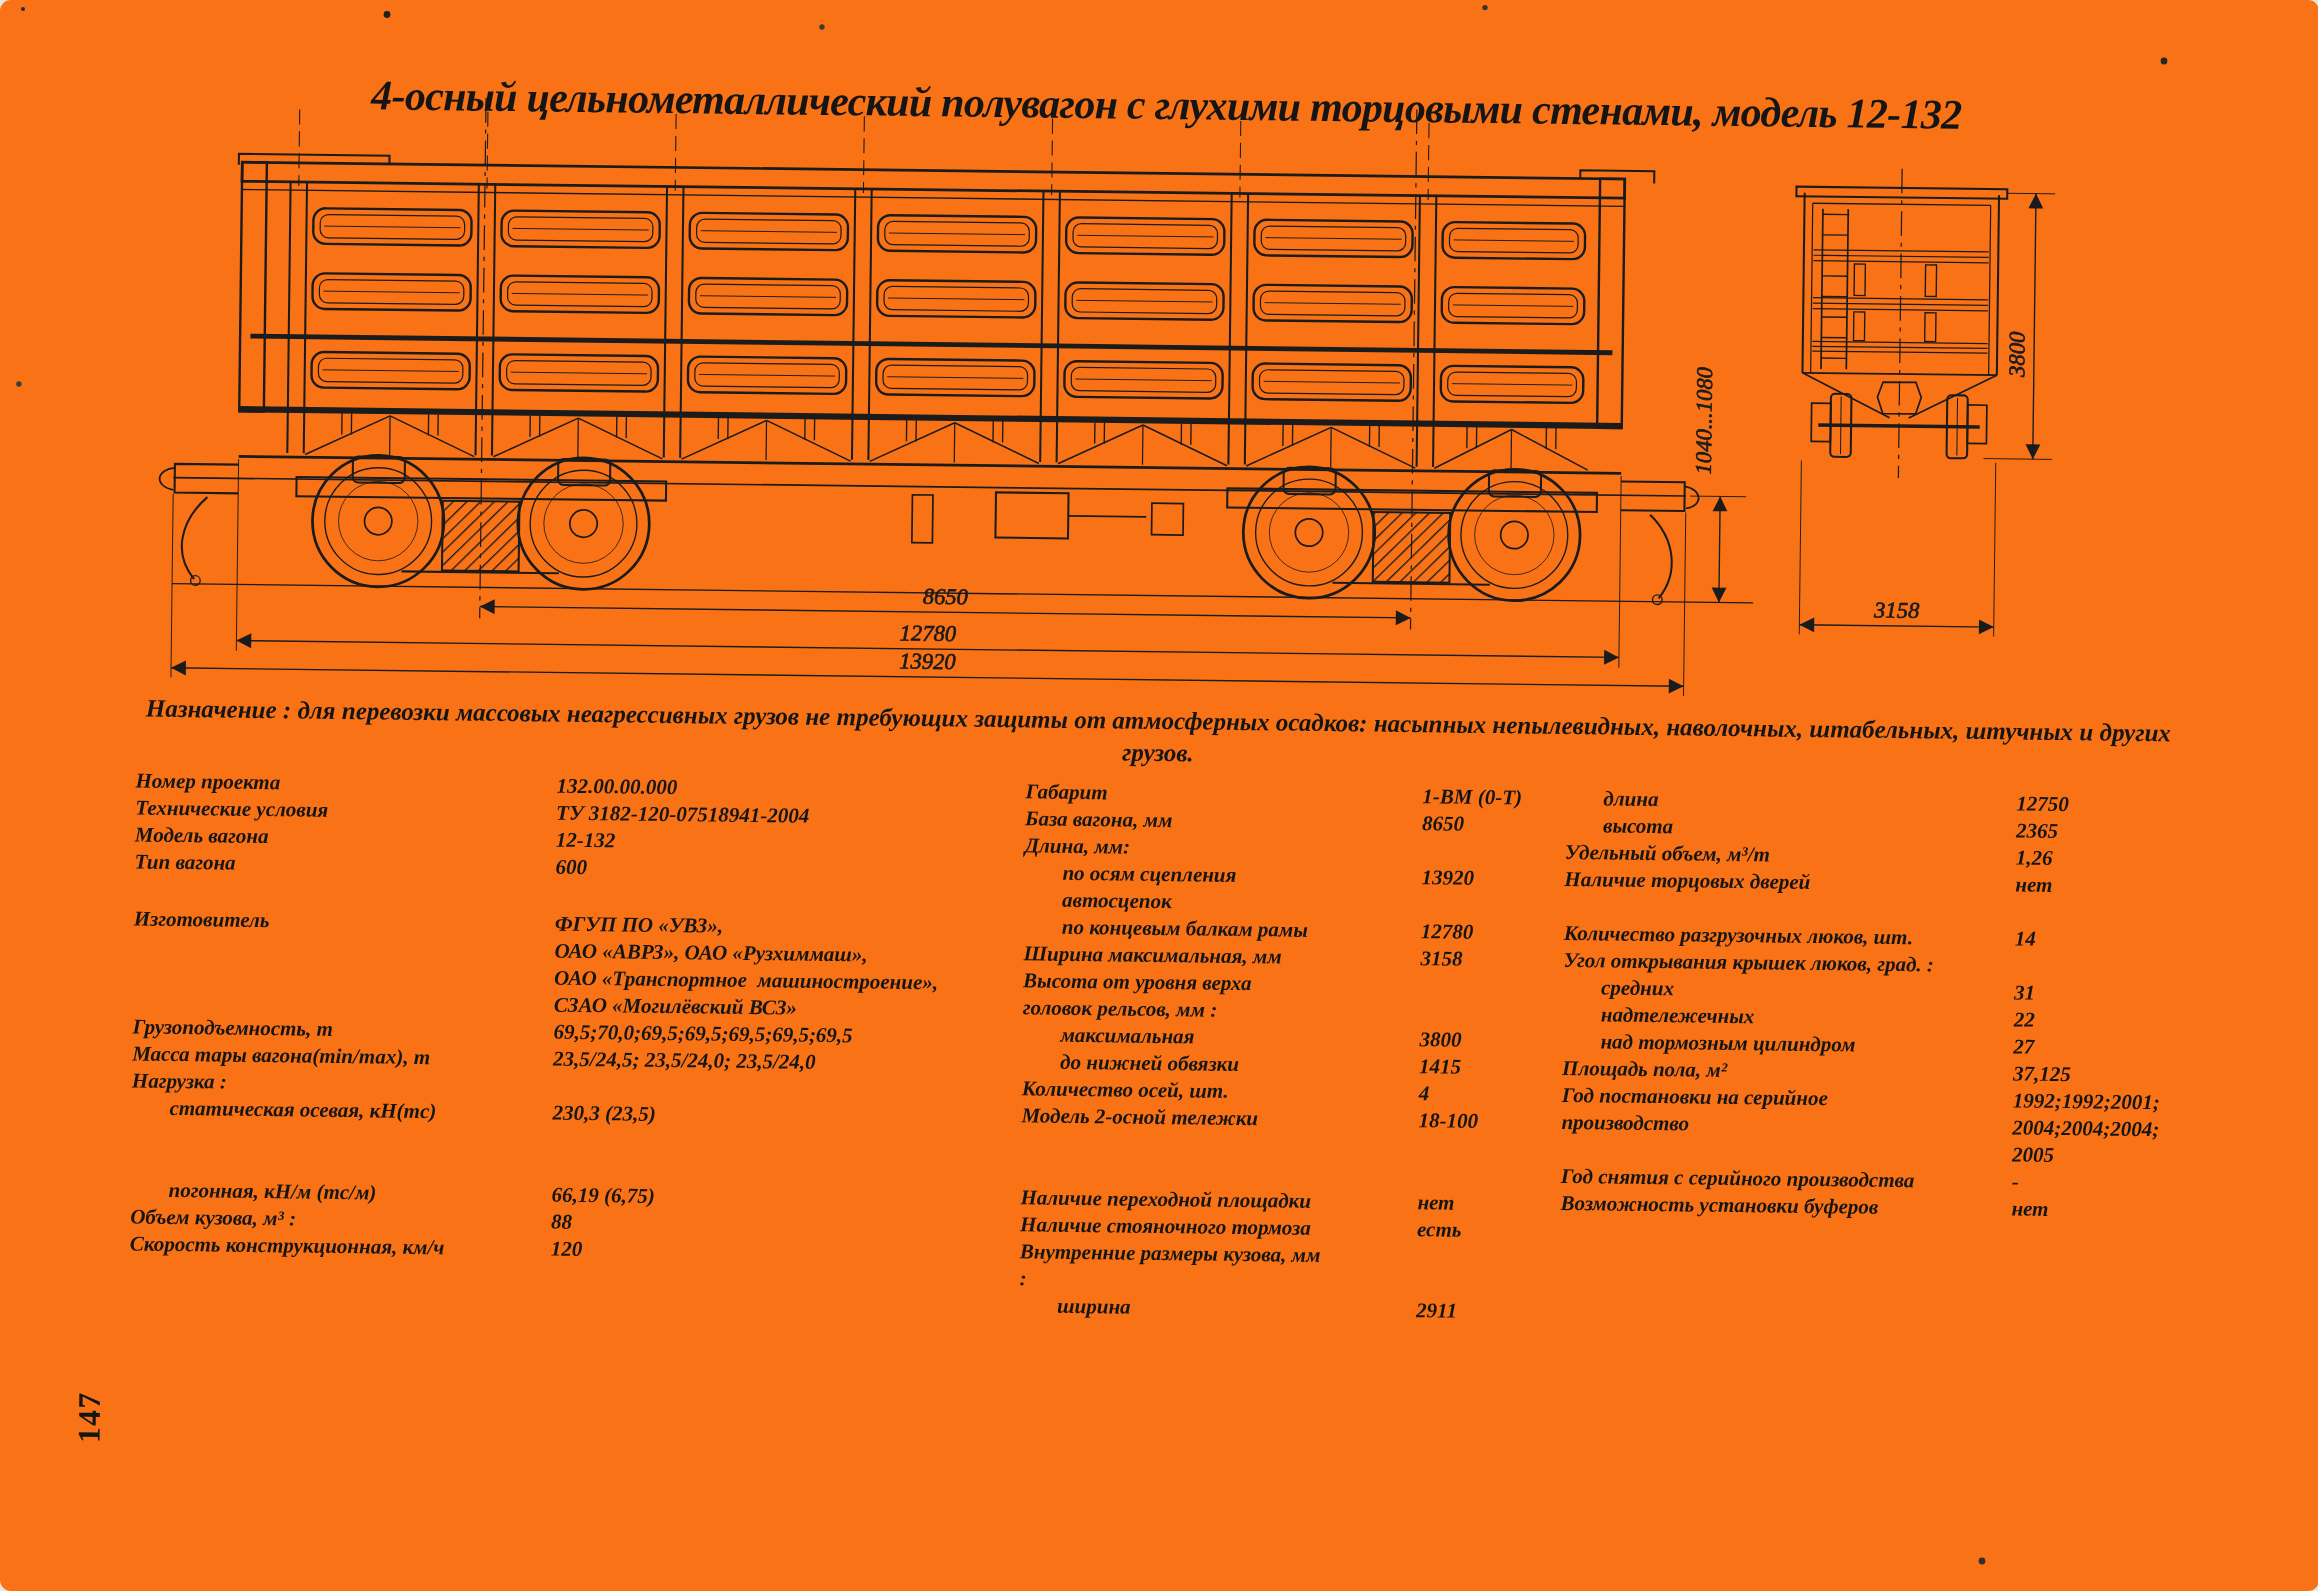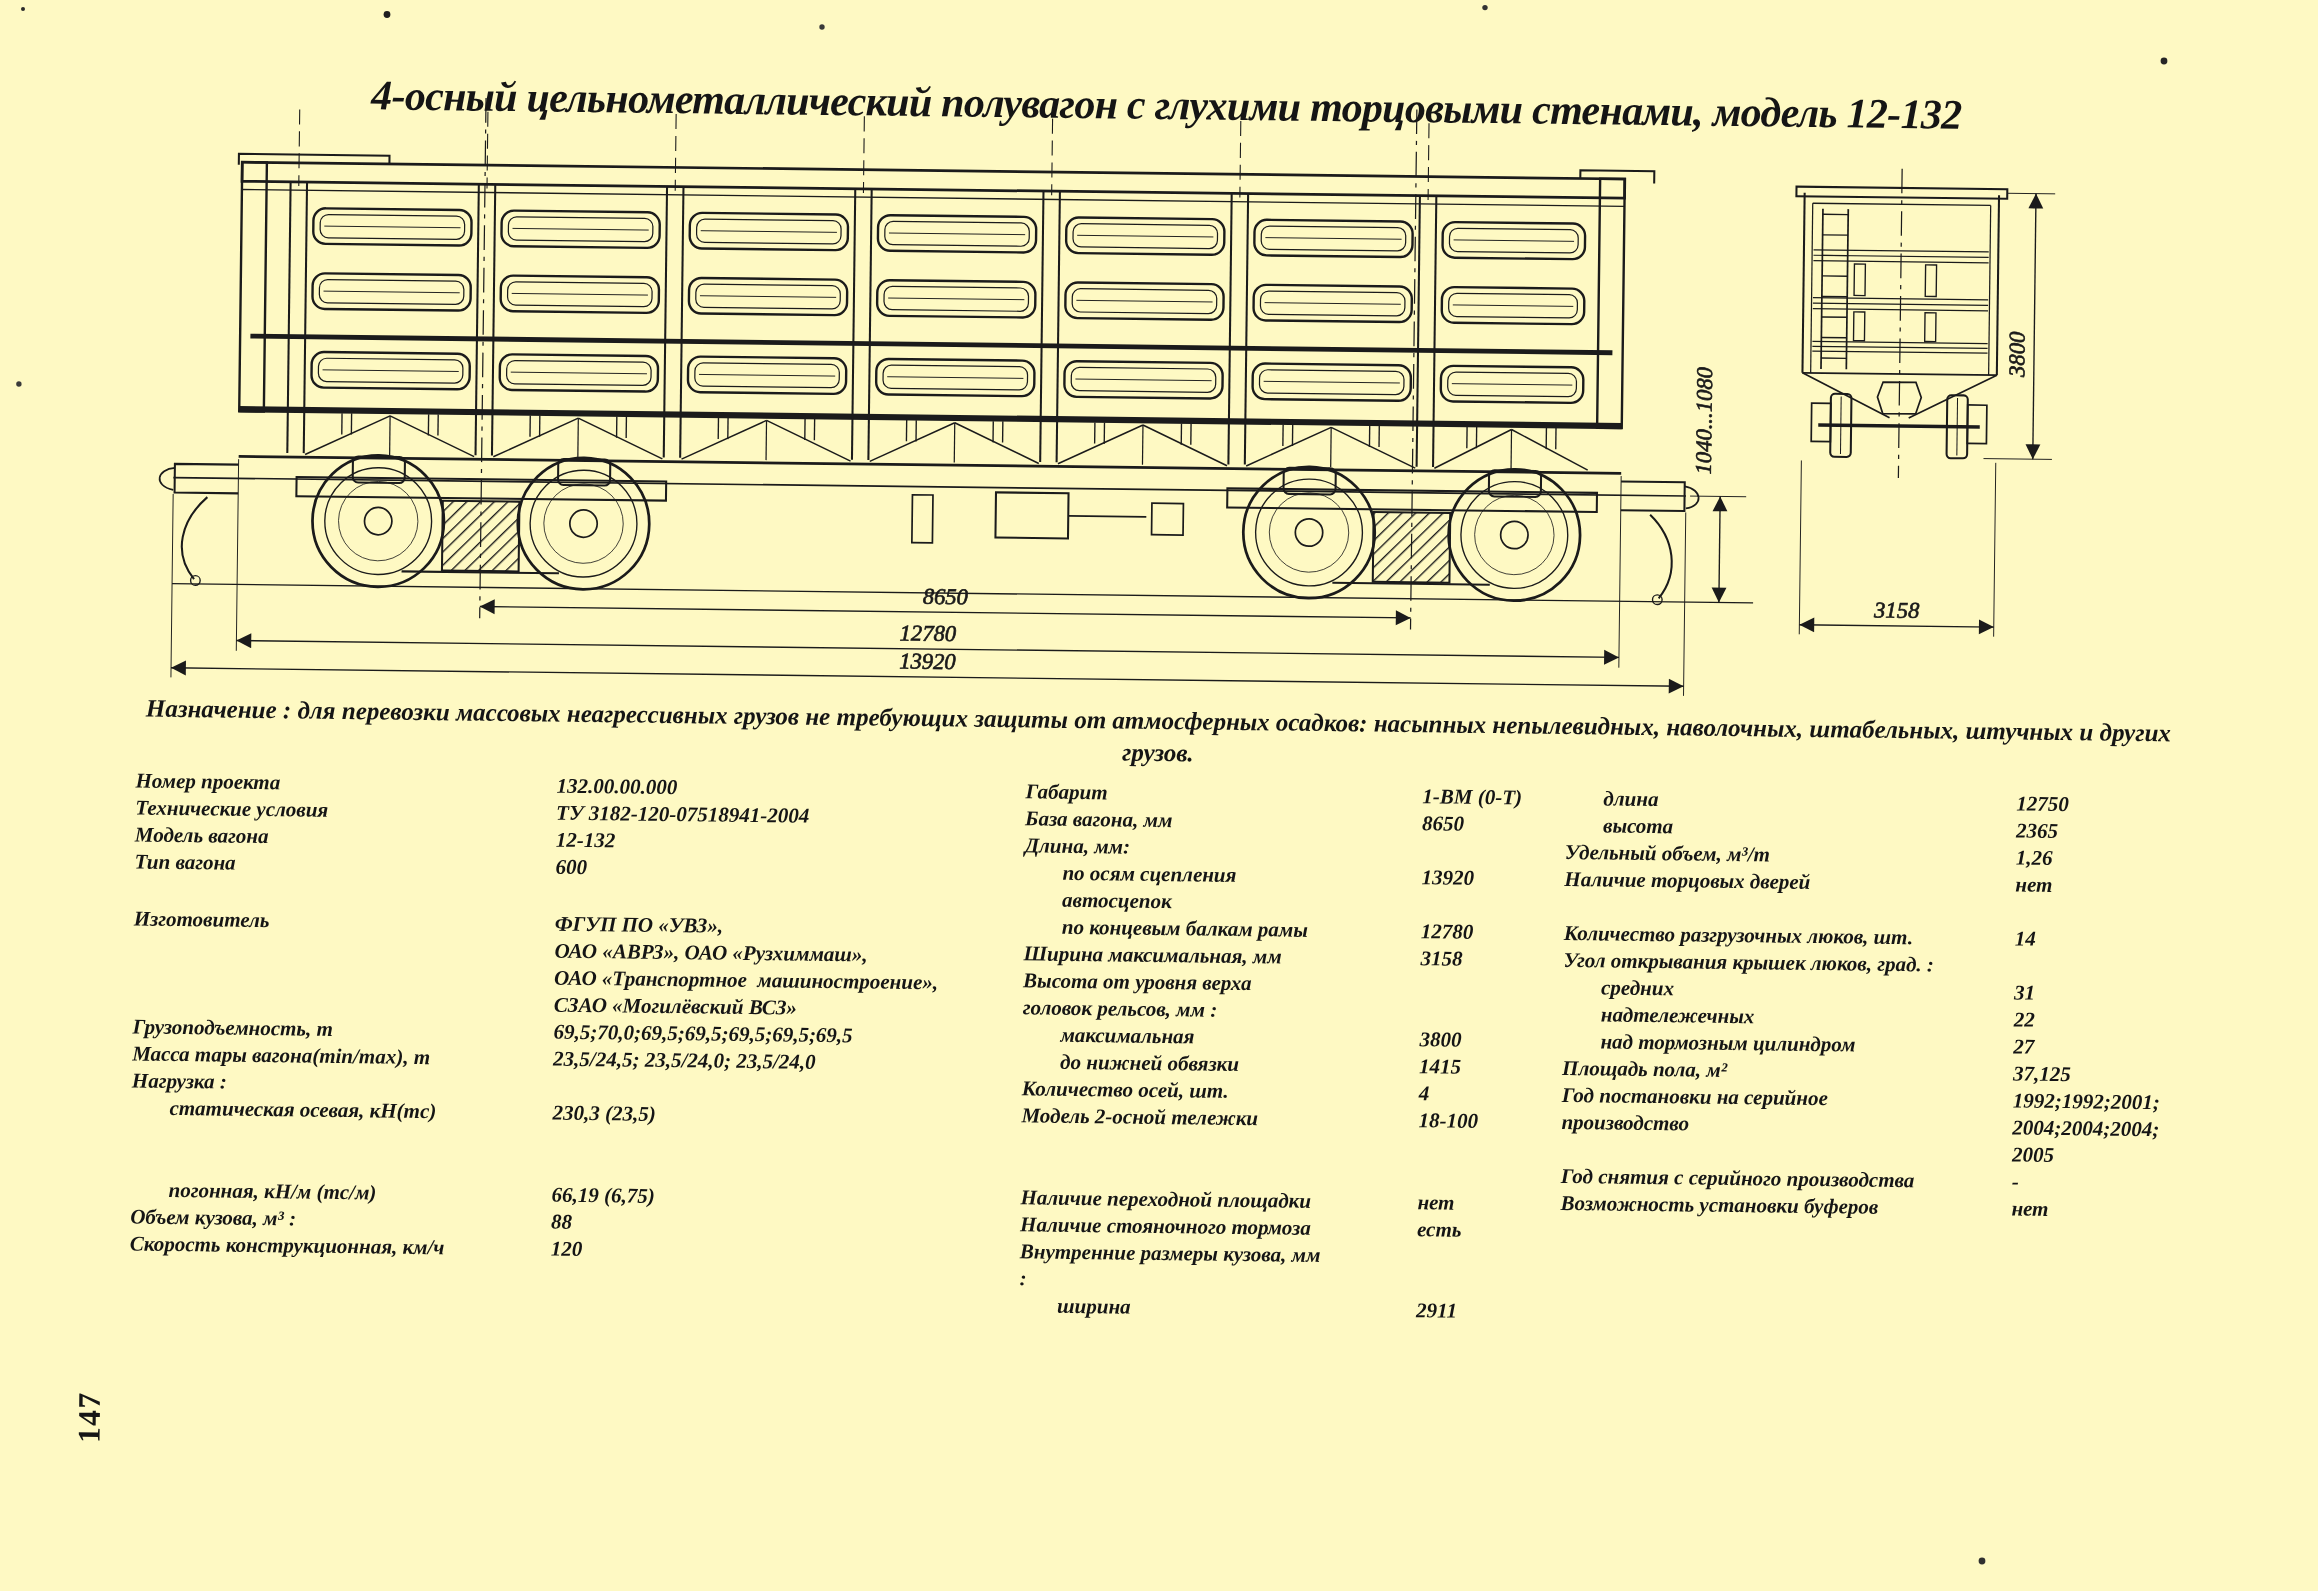--- a/index.html
+++ b/index.html
@@ -1,17 +1,17 @@
 <!DOCTYPE html>
 <html style="font-size:11px"><head>
 <meta charset="utf-8">
 <style>
   html,body{margin:0;padding:0;background:#e8e6e0;}
-  .sheet{position:relative;width:2319px;height:1591px;background:#fef9c3;overflow:hidden;
-         font-family:"Liberation Serif","DejaVu Serif",serif;color:#151515;}
+  .sheet{position:relative;width:2319px;height:1591px;background:#f97316;overflow:hidden;
+         font-family:"Liberation Serif","DejaVu Serif",serif;color:#151515;border-radius:11px;}
   .content{position:absolute;inset:0;transform:rotate(0.7deg);transform-origin:50% 42%;}
   .title{position:absolute;top:81px;left:0;width:100%;text-align:center;margin:0;
          font-size:42px;font-style:italic;font-weight:700;letter-spacing:-0.7px;}
   .drawing{position:absolute;top:72px;left:0;width:2319px;height:623px;}
   .purpose{position:absolute;top:705px;left:112px;width:2094px;margin:0;text-align:center;
            font-size:25px;font-style:italic;font-weight:700;line-height:32px;}
   .col{position:absolute;top:780px;font-size:21px;font-style:italic;font-weight:700;}
   .col-left{left:137px;width:883px;}
   .col-mid{left:1027px;width:616px;}
   .col-right{left:1567px;width:732px;}

